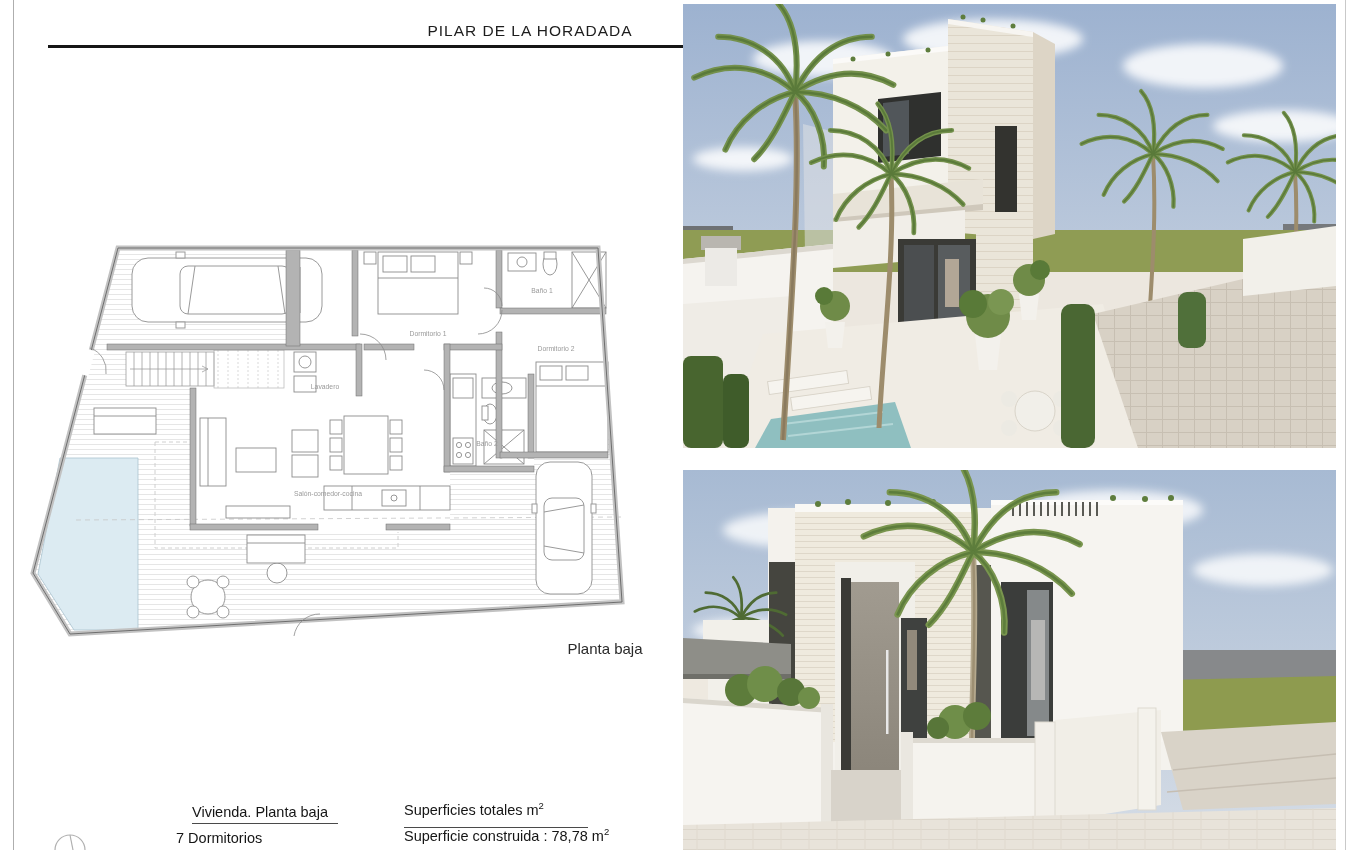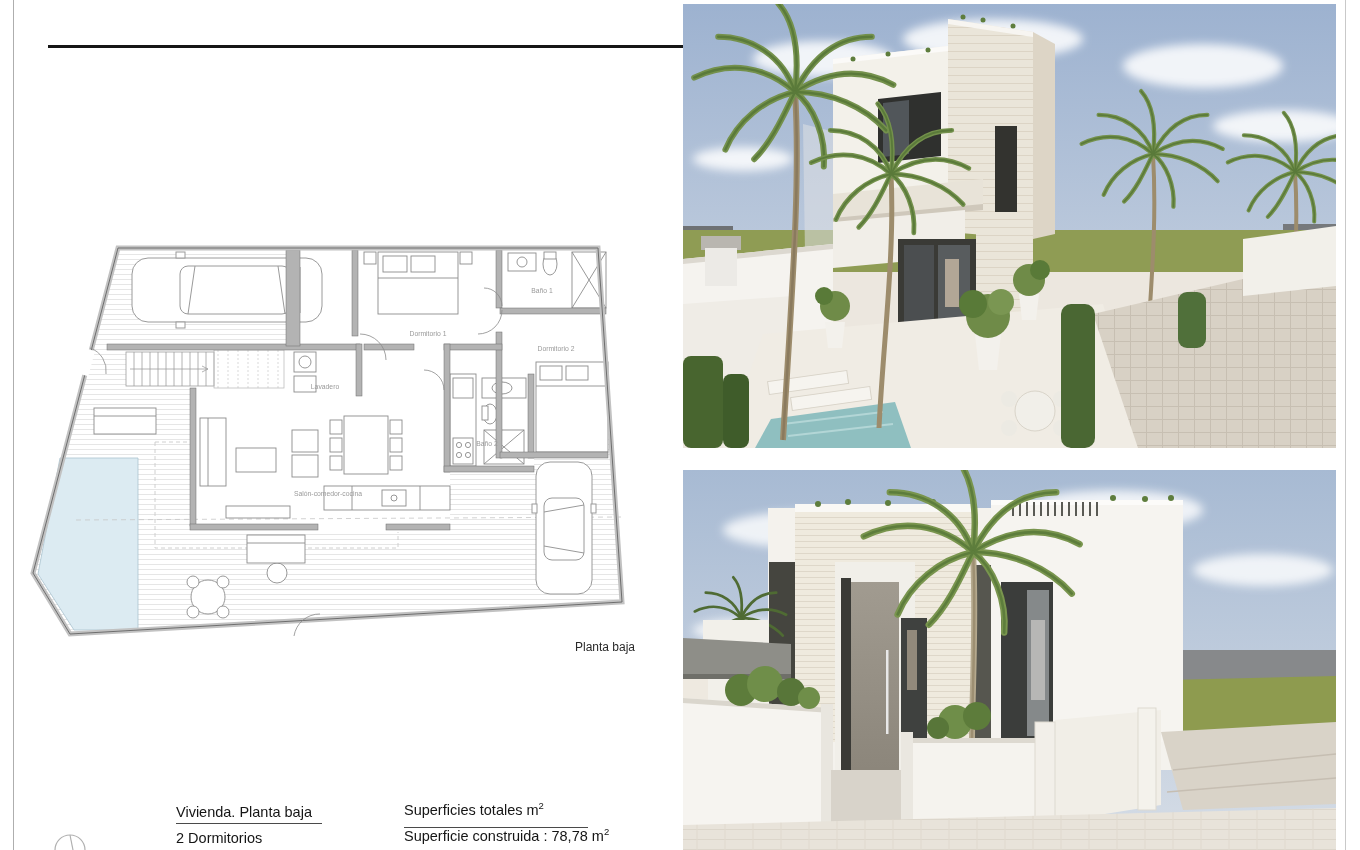--- a/index.html
+++ b/index.html
@@ -4,37 +4,38 @@
 <style>
   html,body{margin:0;padding:0;background:#fff;}
   .page{position:relative;width:1360px;height:850px;background:#ffffff;overflow:hidden;
         font-family:"Liberation Sans","DejaVu Sans",sans-serif;color:#1f1f1f;}
   .abs{position:absolute;}
   .vline{position:absolute;top:0;width:1px;height:850px;}
   .sheet-title{position:absolute;left:330px;top:22px;width:400px;text-align:center;
                font-size:15.5px;letter-spacing:1px;color:#1d1d1d;}
   .title-rule{position:absolute;left:48px;top:45px;width:683px;height:2.5px;background:#161616;}
   .plan-caption{position:absolute;left:540px;top:640px;width:130px;text-align:center;
-                font-size:12px;color:#2a2a2a;}
+                font-size:15px;color:#2a2a2a;}
   .legend{font-size:14.5px;color:#151515;}
-  .u1{display:inline-block;border-bottom:1.4px solid #4a4a4a;padding:0 10px 3px 0;}
+  .u1{display:inline-block;border-bottom:1.4px solid #4a4a4a;padding:0 10px 3px 0;margin-left:16px;}
   .u2{display:inline-block;border-bottom:1.4px solid #4a4a4a;padding:0 44px 9px 0;}
   sup{font-size:9.5px;}
   svg{display:block;}
   svg text{font-family:"Liberation Sans","DejaVu Sans",sans-serif;}
   .room-label{font-size:6.8px;fill:#9a9a9a;}
 </style>
 </head>
 <body>
 
 <div class="page">
 
   <div class="vline" style="left:13px;background:#aeaeae;"></div>
   <div class="vline" style="left:1345px;background:#c9c9c9;"></div>
 
+  <div class="sheet-title">PILAR DE LA HORADADA</div>
   <div class="title-rule"></div>
 
   <svg class="abs" style="left:30px;top:240px;" width="630" height="420" viewBox="0 0 630 420">
     <defs>
       <pattern id="deckP" width="6" height="5" patternUnits="userSpaceOnUse">
         <rect width="6" height="5" fill="#ffffff"></rect>
         <path d="M0,4.5H6" stroke="#e6e6e6" stroke-width="1"></path>
       </pattern>
       <clipPath id="plotClip">
           <polygon points="88,8 568,8 592,362 40,394 3,333"></polygon>
@@ -496,21 +497,21 @@
         <circle cx="255" cy="258" r="11" fill="#587639"></circle>
       </g>
     </g>
 
     <polygon points="0,355 653,338 653,380 0,380" fill="url(#groundB)"></polygon>
   </svg>
 
   <div class="abs legend" style="left:176px;top:804px;">
     <span class="u1">Vivienda. Planta baja</span>
   </div>
-  <div class="abs legend" style="left:176px;top:830px;">2  Dormitorios</div>
+  <div class="abs legend" style="left:176px;top:830px;">7  Dormitorios</div>
 
   <div class="abs legend" style="left:404px;top:800px;">
     <span class="u2"><span>Superficies totales m</span><sup>2</sup></span>
   </div>
   <div class="abs legend" style="left:404px;top:826px;">
     <span>Superficie construida : 78,78 m</span><sup>2</sup>
   </div>
 
   <svg class="abs" style="left:52px;top:833px;" width="38" height="17" viewBox="0 0 38 17">
     <circle cx="18" cy="17" r="15" fill="none" stroke="#b0b0b0" stroke-width="1.2"></circle>

